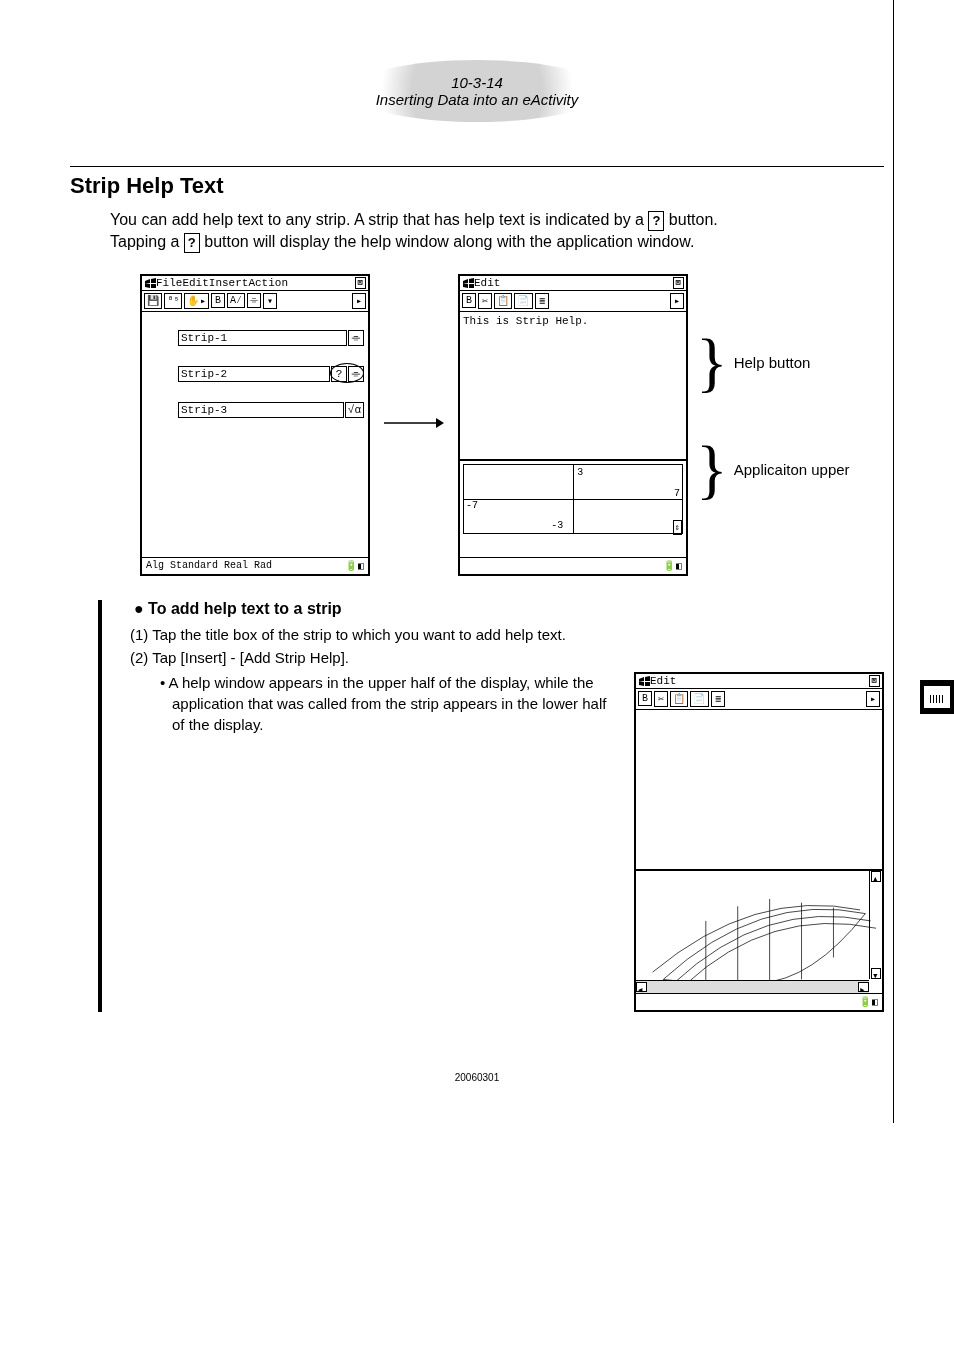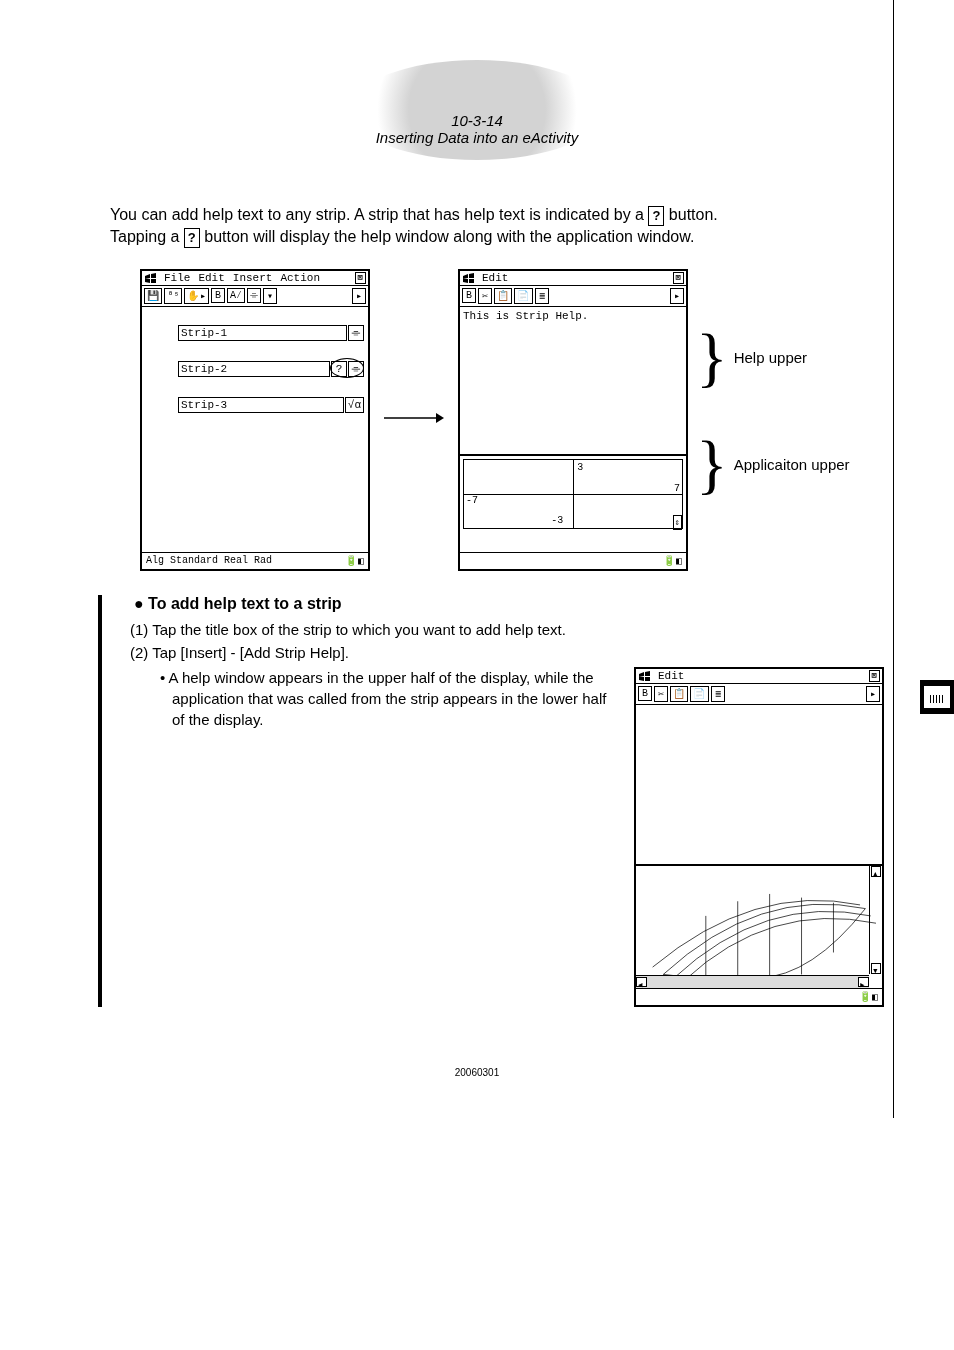--- a/index.html
+++ b/index.html
@@ -1,27 +1,27 @@
 <!DOCTYPE html>
 <html><head>
 <meta charset="utf-8">
 <style>
   * { box-sizing: border-box; margin: 0; padding: 0; }
   body { font-family: Arial, Helvetica, sans-serif; background: #fff; width: 954px; position: relative; }
   .page { padding: 60px 70px 40px 70px; }
   .header { text-align: center; margin-bottom: 44px; position: relative; }
   .hdr-bg { display: inline-block; background: radial-gradient(circle, #d3d3d3 0%, #d3d3d3 50%, rgba(211,211,211,0) 73%); padding: 14px 26px; border-radius: 50%; }
-  .hdr-num { font-style: italic; font-size: 15px; color: #000; margin-top: 38px; }
+  .hdr-num { font-style: italic; font-size: 15px; color: #000; }
   .hdr-sub { font-style: italic; font-size: 15px; color: #000; }
   .section-title { font-size: 22px; font-weight: bold; border-top: 1.5px solid #000; padding-top: 6px; margin-bottom: 10px; }
   .body-text { margin-left: 40px; font-size: 16px; line-height: 1.4; }
   .help-icon { display: inline-block; border: 1.5px solid #000; font-weight: bold; padding: 0 3px; font-size: 13px; vertical-align: middle; }
   .diagram-row { display: flex; align-items: flex-start; margin: 20px 0 20px 70px; gap: 8px; }
   .screen { border: 2px solid #000; width: 230px; height: 302px; display: flex; flex-direction: column; background: #fff; font-family: "Courier New", monospace; font-size: 11px; }
-  .menubar { display: flex; align-items: center; border-bottom: 1px solid #000; padding: 1px 2px; gap: 8px; font-size: 11px; }
+  .menubar { display: flex; align-items: center; border-bottom: 1px solid #000; padding: 1px 2px; gap: 0; font-size: 11px; }
   .win-logo { display: inline-block; }
   .win-logo svg { vertical-align: middle; }
   .close-box { margin-left: auto; border: 1px solid #000; padding: 0 2px; font-size: 9px; font-weight: bold; line-height: 10px; }
   .toolbar { display: flex; align-items: center; border-bottom: 1px solid #000; padding: 2px; gap: 2px; }
   .tb-btn { border: 1px solid #000; padding: 1px 2px; font-size: 10px; min-width: 14px; text-align: center; }
   .tb-more { border: 1px solid #000; padding: 1px 3px; margin-left: auto; font-size: 10px; }
   .screen-body { flex: 1; padding: 6px 4px; position: relative; }
   .strip-row { display: flex; align-items: center; margin-bottom: 20px; margin-top: 12px; padding-left: 32px; }
   .strip-input { border: 1px solid #000; flex: 1; padding: 1px 2px; font-family: "Courier New", monospace; font-size: 11px; }
   .strip-icon { border: 1px solid #000; padding: 1px 2px; margin-left: 1px; min-width: 16px; text-align: center; }
@@ -71,20 +71,21 @@
 
 <div class="page">
 
   <div class="header">
     <div class="hdr-bg">
       <div class="hdr-num">10-3-14</div>
       <div class="hdr-sub">Inserting Data into an eActivity</div>
     </div>
   </div>
 
+  <div class="section-title">Strip Help Text</div>
 
   <div class="body-text">
     <span>You can add help text to any strip. A strip that has help text is indicated by a </span>
     <span class="help-icon">?</span>
     <span> button.</span><br>
     <span>Tapping a </span>
     <span class="help-icon">?</span>
     <span> button will display the help window along with the application window.</span>
   </div>
 
@@ -175,21 +176,21 @@
         <div class="scroll-btn">⇕</div>
       </div>
       <div class="graph-status">
         <span>🔋◧</span>
       </div>
     </div>
 
     <div class="labels-col">
       <div class="label-row">
         <span class="brace">}</span>
-        <span>Help upper</span>
+        <span>Help button</span>
       </div>
       <div class="label-row">
         <span class="brace">}</span>
         <span>Applicaiton upper</span>
       </div>
     </div>
 
   </div>
 
   <div class="guide-bar">

